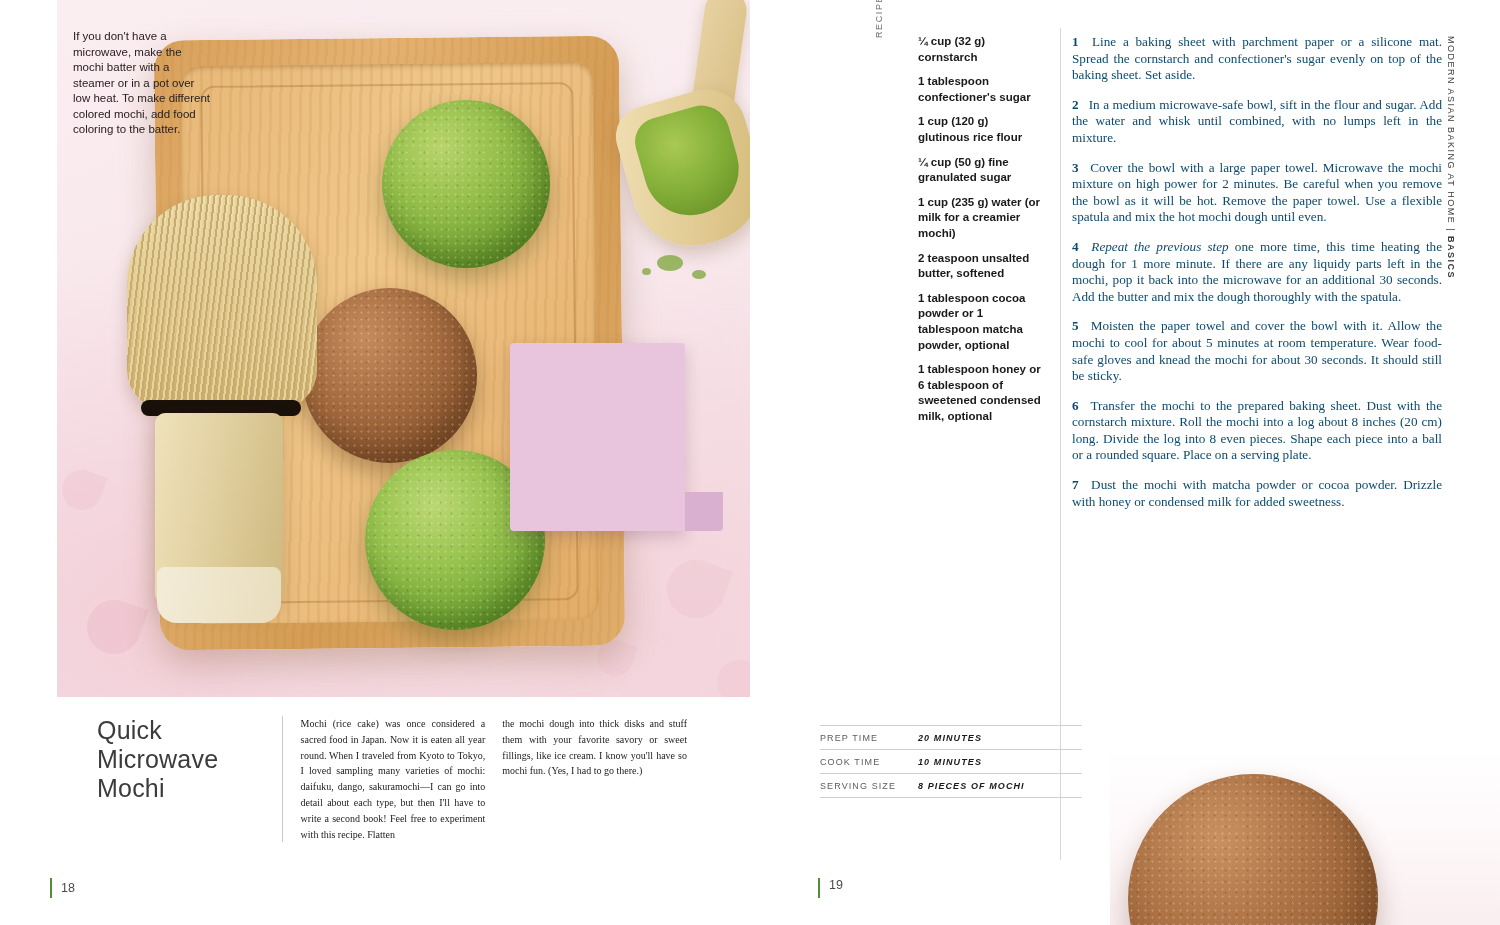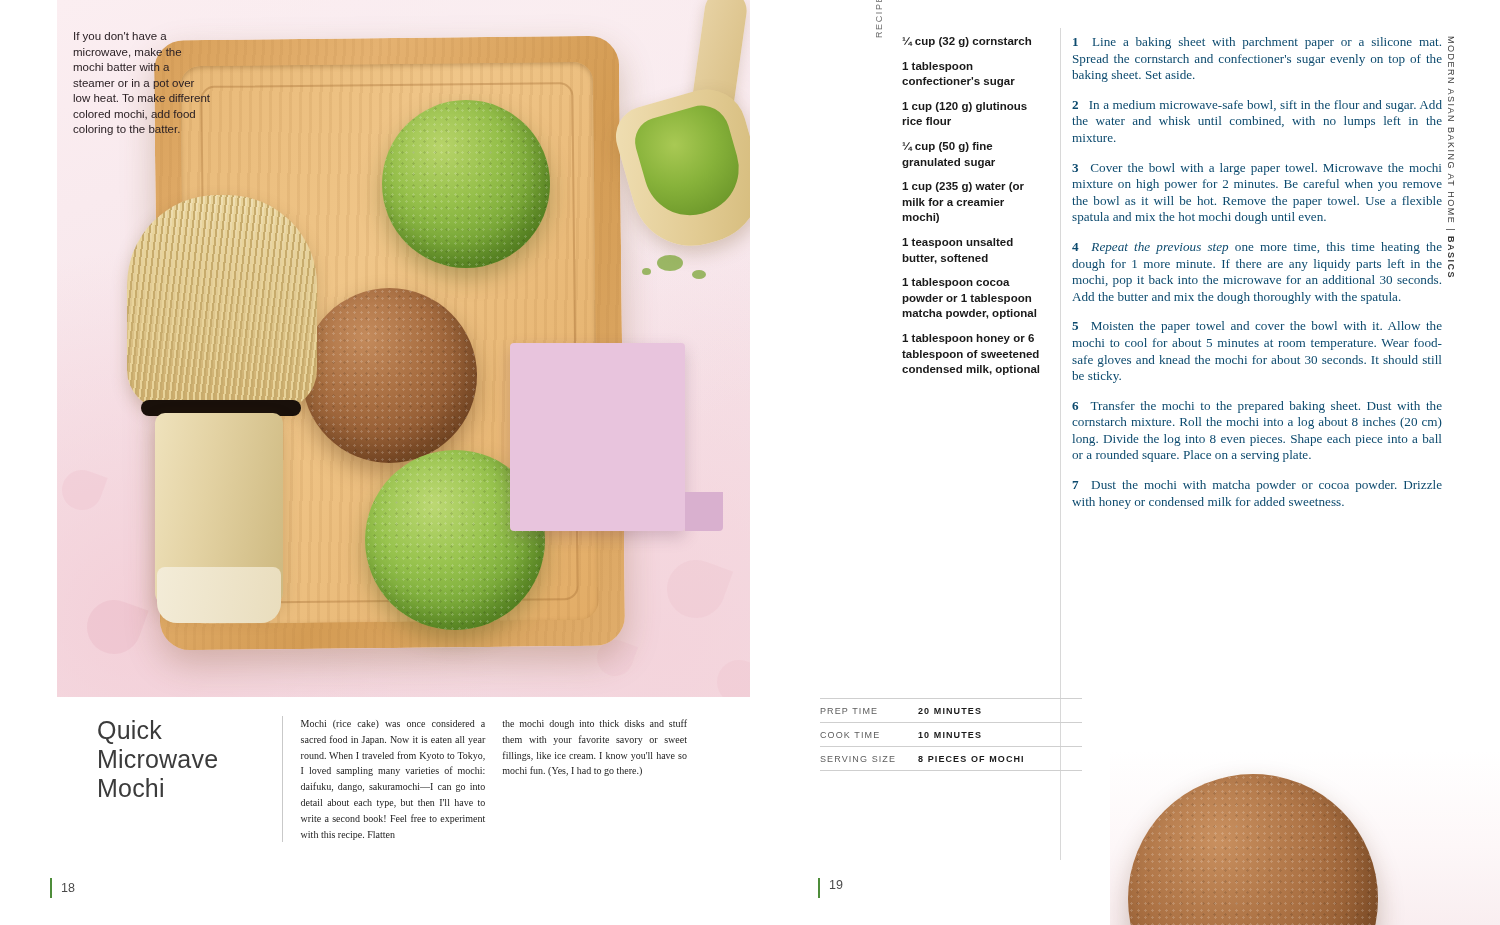--- a/index.html
+++ b/index.html
@@ -283,21 +283,21 @@
     left: 152px; top: 34px;
     width: 140px;
     font-family: "Liberation Sans", sans-serif;
     font-size: 11.5px;
     line-height: 15.6px;
     font-weight: bold;
     color: #1a1a1a;
   }
   .ingredients li {
     list-style: none;
-    margin: 0 0 9px 0;
+    margin: 0 0 9px 16px;
   }
   .ingredients ul { margin: 0; padding: 0; }
   .vrule-specs {
     position: absolute;
     left: 310px; top: 28px;
     width: 1px; height: 832px;
     background: #d8d8d8;
   }
   .steps {
     position: absolute;
@@ -321,35 +321,35 @@
     color: #3a3a3a;
     transform: rotate(90deg);
     transform-origin: left top;
     white-space: nowrap;
   }
   .running-head b { font-weight: bold; }
 
   
   .spec-table {
     position: absolute;
-    left: 70px; top: 698px;
+    left: 70px; top: 725px;
     width: 262px;
     font-family: "Liberation Sans", sans-serif;
     font-size: 9px;
     letter-spacing: 1.1px;
     color: #2b2b2b;
   }
   .spec-row {
     display: flex;
     border-bottom: 1px solid #cfcfcf;
     padding: 7px 0 6px 0;
   }
   .spec-row:first-child { border-top: 1px solid #cfcfcf; }
   .spec-key { width: 98px; color: #5c5c5c; }
-  .spec-val { font-weight: bold; color: #1a1a1a; }
+  .spec-val { font-weight: bold; color: #1a1a1a; font-style: italic; }
 
   .folio-right {
     position: absolute;
     left: 68px; top: 878px;
     display: flex; align-items: flex-start; gap: 9px;
   }
   .folio-rule-r { width: 2px; height: 20px; background: #4e8d3a; }
 
   
   .mochi-photo {
@@ -443,21 +443,21 @@
 
     <div class="specs-label">RECIPE SPECS</div>
 
     <div class="ingredients">
       <ul id="ingredients-ul">
           <li>¼ cup (32 g) cornstarch</li>
           <li>1 tablespoon confectioner's sugar</li>
           <li>1 cup (120 g) glutinous rice flour</li>
           <li>¼ cup (50 g) fine granulated sugar</li>
           <li>1 cup (235 g) water (or milk for a creamier mochi)</li>
-          <li>1 teaspoon unsalted butter, softened</li>
+          <li>2 teaspoon unsalted butter, softened</li>
           <li>1 tablespoon cocoa powder or 1 tablespoon matcha powder, optional</li>
           <li>1 tablespoon honey or 6 tablespoon of sweetened condensed milk, optional</li>
         </ul>
     </div>
 
     <div class="vrule-specs"></div>
 
     <div class="steps" id="steps-container">
         <p><span class="step-num">1</span>  <span>Line a baking sheet with parchment paper or a silicone mat. Spread the cornstarch and confectioner's sugar evenly on top of the baking sheet. Set aside.</span></p>
         <p><span class="step-num">2</span>  <span>In a medium microwave-safe bowl, sift in the flour and sugar. Add the water and whisk until combined, with no lumps left in the mixture.</span></p>

